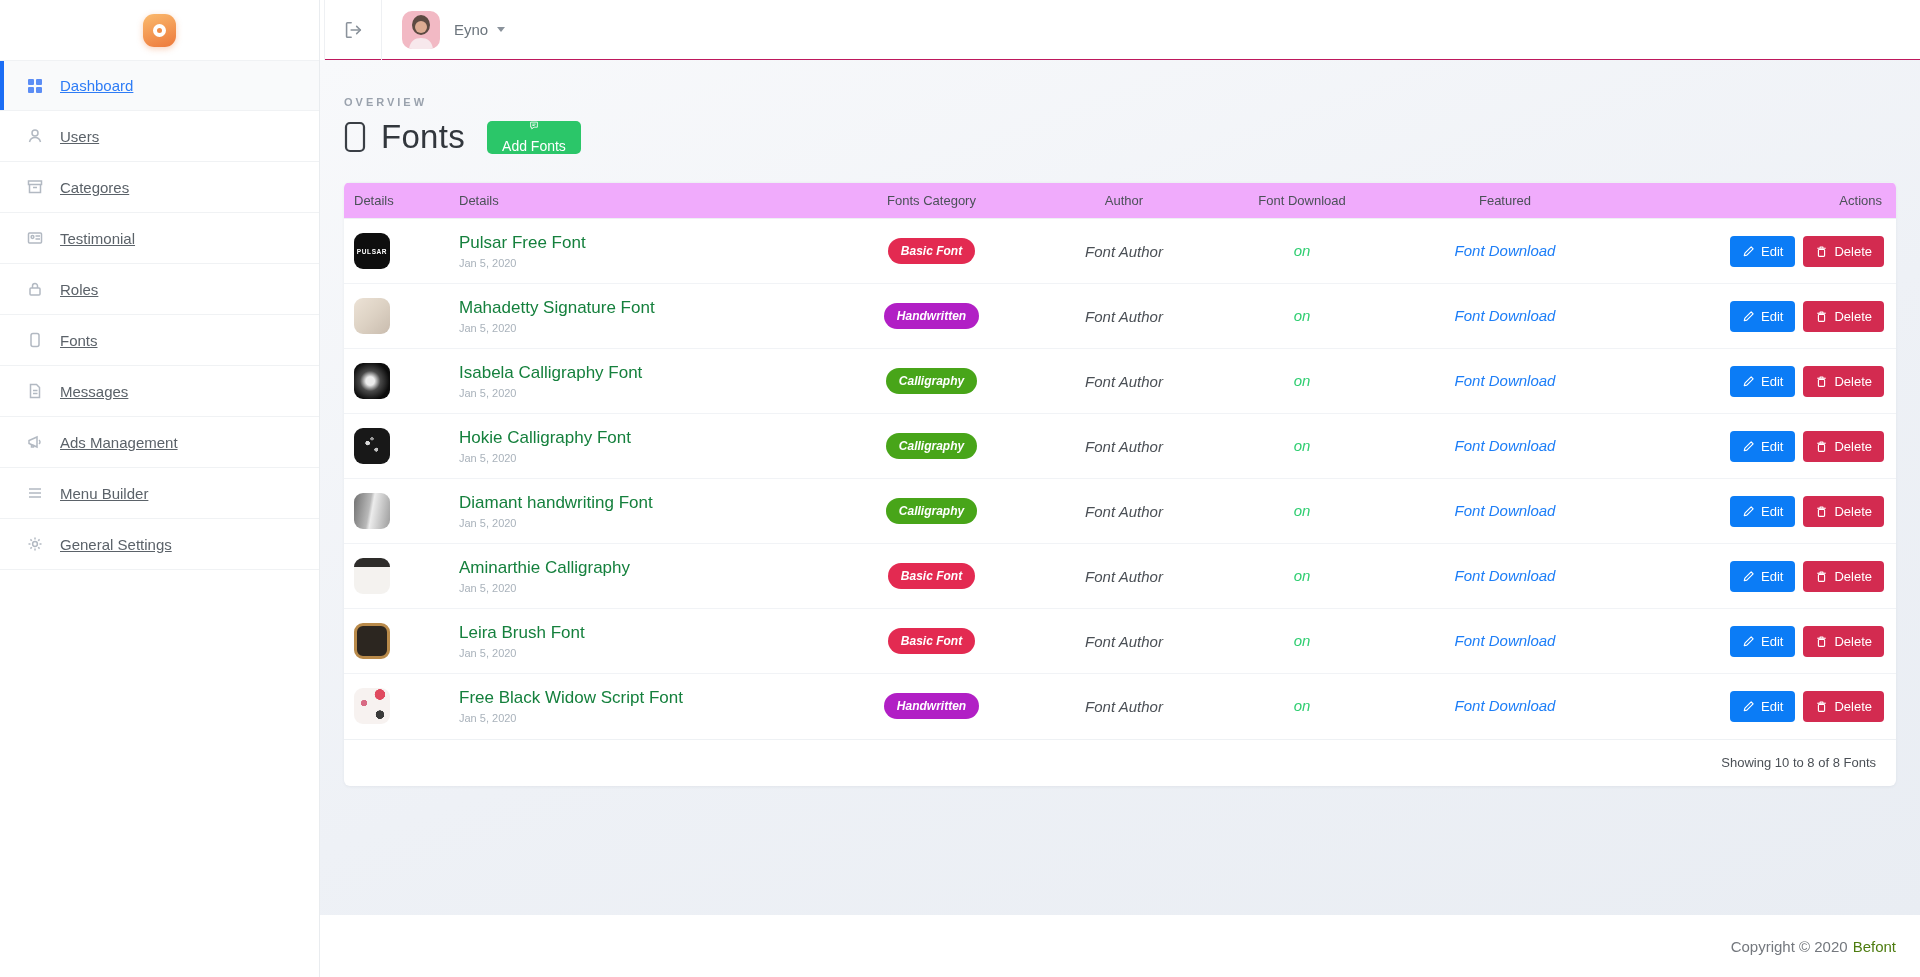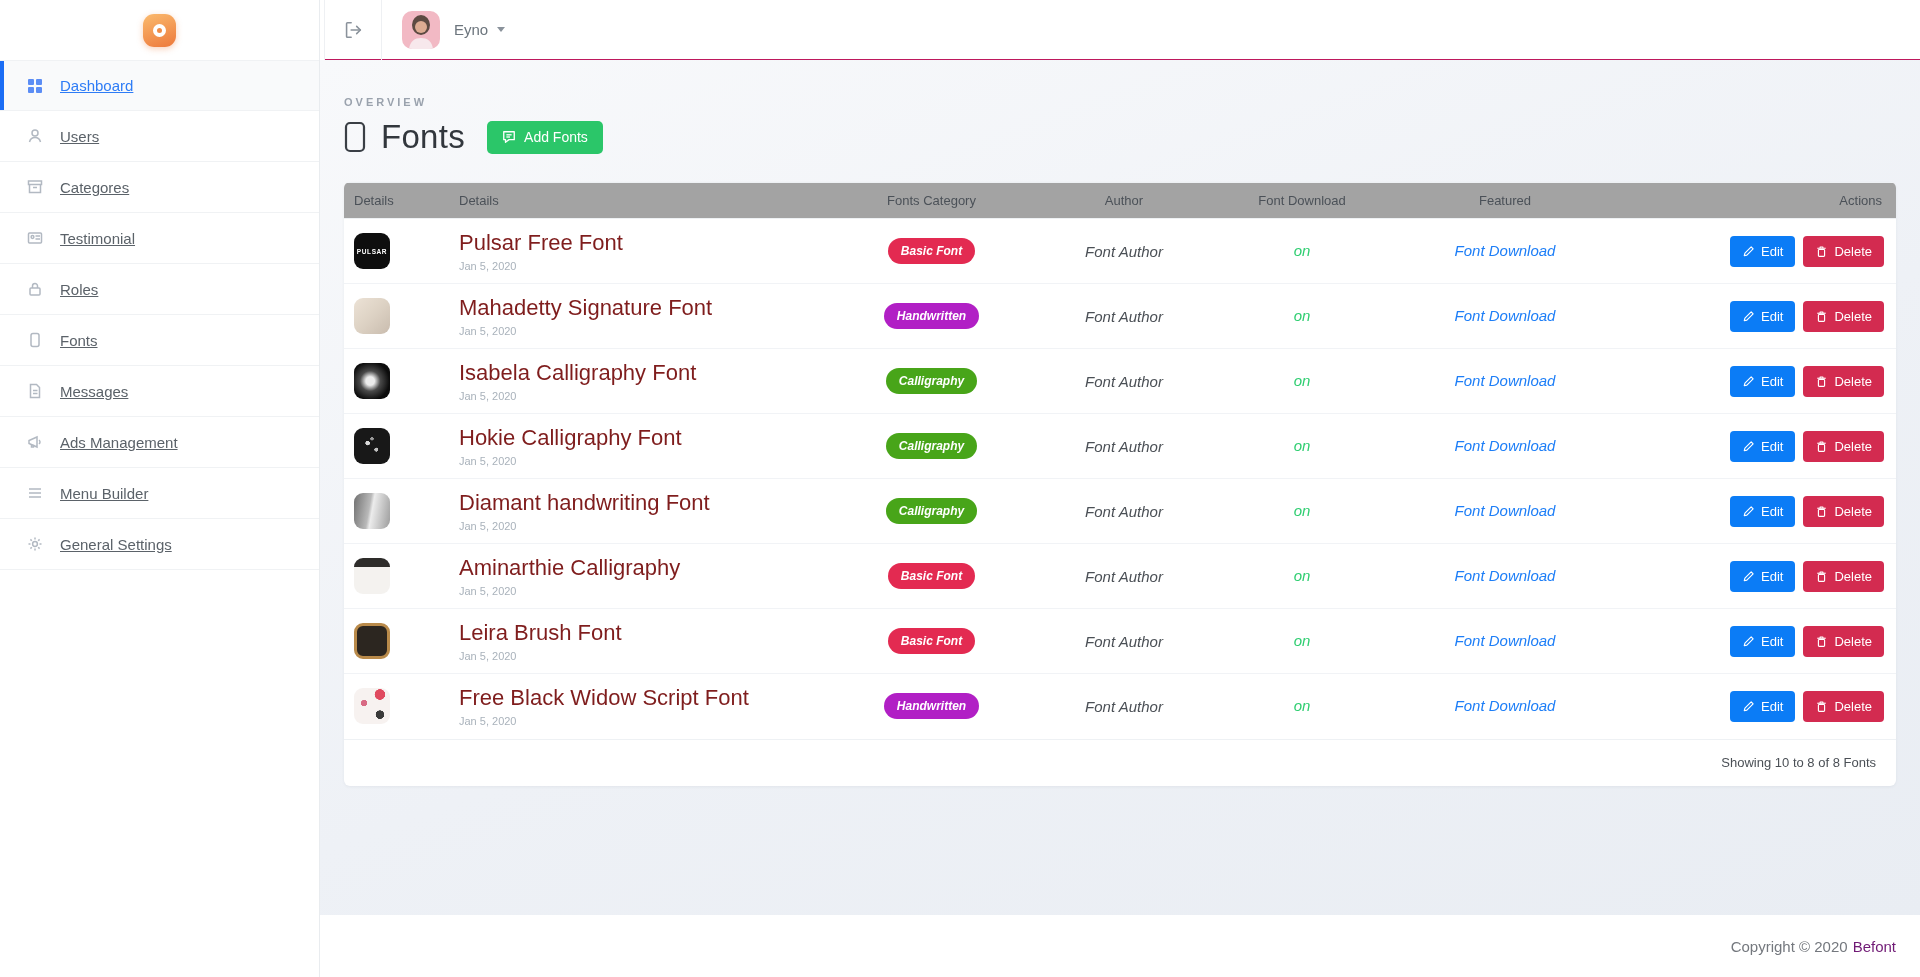--- a/index.html
+++ b/index.html
@@ -28,69 +28,69 @@
   .avatar { width:38px; height:38px; border-radius:10px; overflow:hidden; display:inline-block; }
   .user-name { margin-left:14px; font-size:15px; color:#6c757d; font-family:"Liberation Sans", sans-serif; }
   .caret { margin-left:9px; width:0; height:0; border-left:4px solid transparent; border-right:4px solid transparent; border-top:5px solid #8a929b; }
 
   
   .content { position:absolute; left:320px; top:60px; right:0; bottom:62px; background:linear-gradient(160deg,#f8f9fb 0%,#eef1f6 55%,#e9edf3 100%); padding:24px; overflow:hidden; }
   .overview { margin-top:12px; font-size:11px; font-weight:bold; letter-spacing:3px; color:#9aa2ad; }
   .title-row { display:flex; align-items:center; margin-top:10px; }
   .fonts-title-icon { display:inline-flex; color:#3a3f45; }
   .page-title { font-size:33px; font-weight:400; color:#32373d; margin-left:15px; letter-spacing:.3px; }
-  .add-btn { margin-left:22px; display:inline-flex; align-items:center; gap:8px; background:#2bc669; color:#fff; border:none; border-radius:5px; padding:0 15px; height:33px; font-size:14px; font-family:"Liberation Sans", sans-serif; cursor:pointer; }
+  .add-btn { margin-left:22px; display:inline-flex; align-items:center; gap:8px; background:#2bc669; color:#fff; border:none; border-radius:5px; padding:0 15px; height:33px; font-size:14px; font-family:"Liberation Sans", sans-serif; cursor:pointer;flex-direction:column; }
   .add-btn svg { width:14px; height:14px; }
 
   
   .card { margin-top:26px; background:#fff; border-radius:6px; box-shadow:0 1px 3px rgba(40,50,70,.06); width:1552px; overflow:hidden; }
   .card-header { height:52px; display:flex; align-items:center; justify-content:space-between; padding:0 22px 0 24px; }
   .card-title { font-size:17px; font-weight:400; color:#464a53; }
   .card-opts { background:none; border:none; cursor:pointer; display:flex; flex-direction:column; gap:3px; padding:4px; }
   .card-opts i { display:block; width:13px; height:2px; background:#c6ccd3; border-radius:1px; }
 
   table { width:100%; border-collapse:collapse; table-layout:fixed; }
   col.c1{width:115px} col.c2{width:345px} col.c3{width:255px} col.c4{width:130px} col.c5{width:226px} col.c6{width:180px} col.c7{width:301px}
-  thead tr { background:#a3a3a3; }
+  thead tr { background:#f0abfc; }
   th { font-size:13px; font-weight:500; color:#4b5158; padding:10px 0; border-top:1px solid #eef1f4; border-bottom:1px solid #eef1f4; text-align:left; }
   th.c1 { padding-left:10px; }
   th.c3, th.c4, th.c5, th.c6 { text-align:center; }
   th.c7 { text-align:right; padding-right:14px; }
   td { height:65px; vertical-align:middle; border-top:1px solid #f1f3f6; }
   tbody tr:first-child td { border-top:none; }
   td.c1 { padding-left:10px; }
   td.c3, td.c4, td.c5, td.c6 { text-align:center;font-style:italic; }
   td.c7 { text-align:right; padding-right:12px; }
 
   .thumb { width:36px; height:36px; border-radius:9px; display:flex; align-items:center; justify-content:center; overflow:hidden; }
   .thumb[data-thumb="pulsar"] { background:#0e0e0e; color:#fff; font-size:6.5px; font-weight:bold; letter-spacing:.6px; }
   .thumb[data-thumb="mahadetty"] { background:linear-gradient(135deg,#ece2d6 0%,#ddd2c4 50%,#c9bcae 100%); }
   .thumb[data-thumb="isabela"] { background:radial-gradient(circle at 45% 50%, #ececec 0 16%, #4a4a4a 38%, #0c0c0c 72%); }
   .thumb[data-thumb="hokie"] { background:radial-gradient(circle at 38% 42%, #d8d8d8 0 7%, rgba(0,0,0,0) 8%),radial-gradient(circle at 62% 60%, #bfbfbf 0 6%, rgba(0,0,0,0) 7%),radial-gradient(circle at 50% 30%, #9a9a9a 0 5%, rgba(0,0,0,0) 6%),#181818; }
   .thumb[data-thumb="diamant"] { background:linear-gradient(100deg,#707070 0%,#b9b9b9 42%,#ececec 50%,#9c9c9c 100%); }
   .thumb[data-thumb="aminarthie"] { background:linear-gradient(180deg,#2e2c2a 0 24%, #f4f2ef 24%),#f4f2ef; }
   .thumb[data-thumb="leira"] { background:#2c2620; border:3px solid #b98a4a; }
   .thumb[data-thumb="blackwidow"] { background:radial-gradient(circle at 72% 18%, #e04a5f 0 13%, rgba(0,0,0,0) 14%),radial-gradient(circle at 28% 42%, #d86a84 0 9%, rgba(0,0,0,0) 10%),radial-gradient(circle at 72% 74%, #3a3a3a 0 11%, rgba(0,0,0,0) 12%),#f7f2f0; }
 
-  .font-title { font-size:22px; color:#7f1d1d; }
+  .font-title { font-size:17px; color:#15803d; }
   .font-date { font-size:11px; color:#a9b2bb; margin-top:4px; }
   .badge { display:inline-block; padding:6px 13px; border-radius:20px; color:#fff; font-size:12px; font-weight:600; }
   .author-cell { font-size:15px; color:#4b5056; }
   .status-on { font-size:15px; color:#2fce71; }
   .feat-link { font-size:15px; color:#1d7ef7; text-decoration:none; cursor:pointer; }
   .btn { display:inline-flex; align-items:center; gap:6px; border:none; border-radius:4px; height:31px; padding:0 12px; color:#fff; font-size:13px; font-family:"Liberation Sans", sans-serif; cursor:pointer; }
   .btn svg { width:13px; height:13px; }
   .btn-edit { background:#0b7cf6; }
   .btn-delete { background:#d32b50; margin-left:8px; }
 
   .card-footer { padding:15px 20px 16px; border-top:1px solid #eef1f4; text-align:right; font-size:13px; color:#4b5056; }
 
   
   .page-footer { position:absolute; left:320px; right:0; bottom:0; height:62px; background:#fff; display:flex; align-items:center; justify-content:flex-end; padding-right:24px; font-size:15px; color:#74787e; }
-  .page-footer a { color:#701a75; text-decoration:none; margin-left:5px; cursor:pointer; }
+  .page-footer a { color:#4d7c0f; text-decoration:none; margin-left:5px; cursor:pointer; }
 </style>
 </head>
 <body>
 
 <div class="app">
 
   <aside class="sidebar">
     <div class="logo-wrap">
       <div class="logo">
           <div class="logo-ring"></div>

